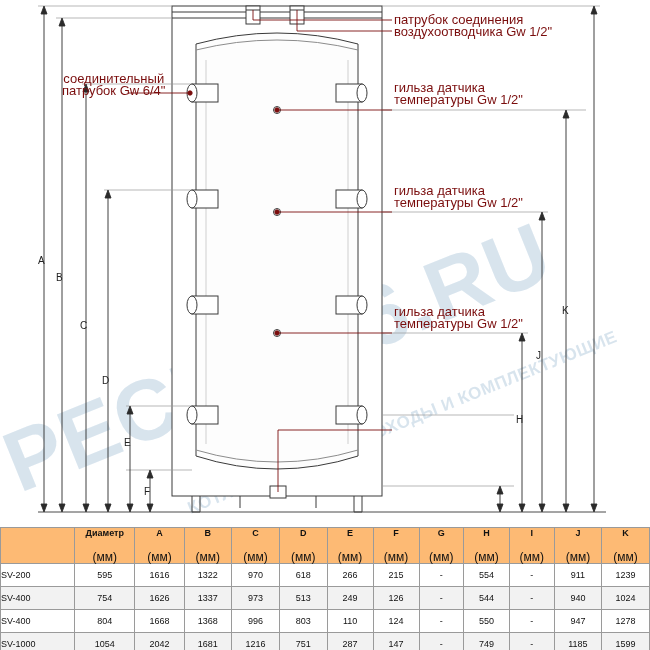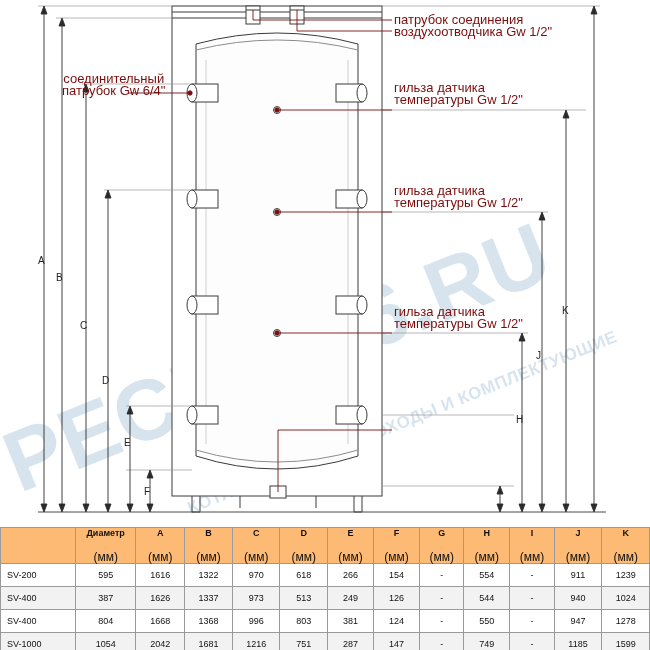--- a/index.html
+++ b/index.html
@@ -71,21 +71,20 @@
   }
   table.spec thead th {
     background:#fdba74;
     height:26px;
     font-weight:bold;
     font-size:9px;
     line-height:11px;
   }
   table.spec tbody td:first-child {
     text-align:left;
-    padding-left:6px;
     font-weight:normal;
   }
   table.spec tbody tr:nth-child(odd) { background:#ffffff; }
   table.spec tbody tr:nth-child(even) { background:#f2f2f2; }
   .unit { font-weight:normal; font-size:12px; display:block;margin-top:13px; }
 </style>
 </head>
 <body>
 
 <div id="root">
@@ -285,50 +284,50 @@
     </thead>
     <tbody>
         <tr>
           <td>SV-200</td>
           <td>595</td>
           <td>1616</td>
           <td>1322</td>
           <td>970</td>
           <td>618</td>
           <td>266</td>
-          <td>154</td>
+          <td>215</td>
           <td>-</td>
           <td>554</td>
           <td>-</td>
           <td>911</td>
           <td>1239</td>
         </tr>
         <tr>
           <td>SV-400</td>
-          <td>387</td>
+          <td>754</td>
           <td>1626</td>
           <td>1337</td>
           <td>973</td>
           <td>513</td>
           <td>249</td>
           <td>126</td>
           <td>-</td>
           <td>544</td>
           <td>-</td>
           <td>940</td>
           <td>1024</td>
         </tr>
         <tr>
           <td>SV-400</td>
           <td>804</td>
           <td>1668</td>
           <td>1368</td>
           <td>996</td>
           <td>803</td>
-          <td>381</td>
+          <td>110</td>
           <td>124</td>
           <td>-</td>
           <td>550</td>
           <td>-</td>
           <td>947</td>
           <td>1278</td>
         </tr>
         <tr>
           <td>SV-1000</td>
           <td>1054</td>

